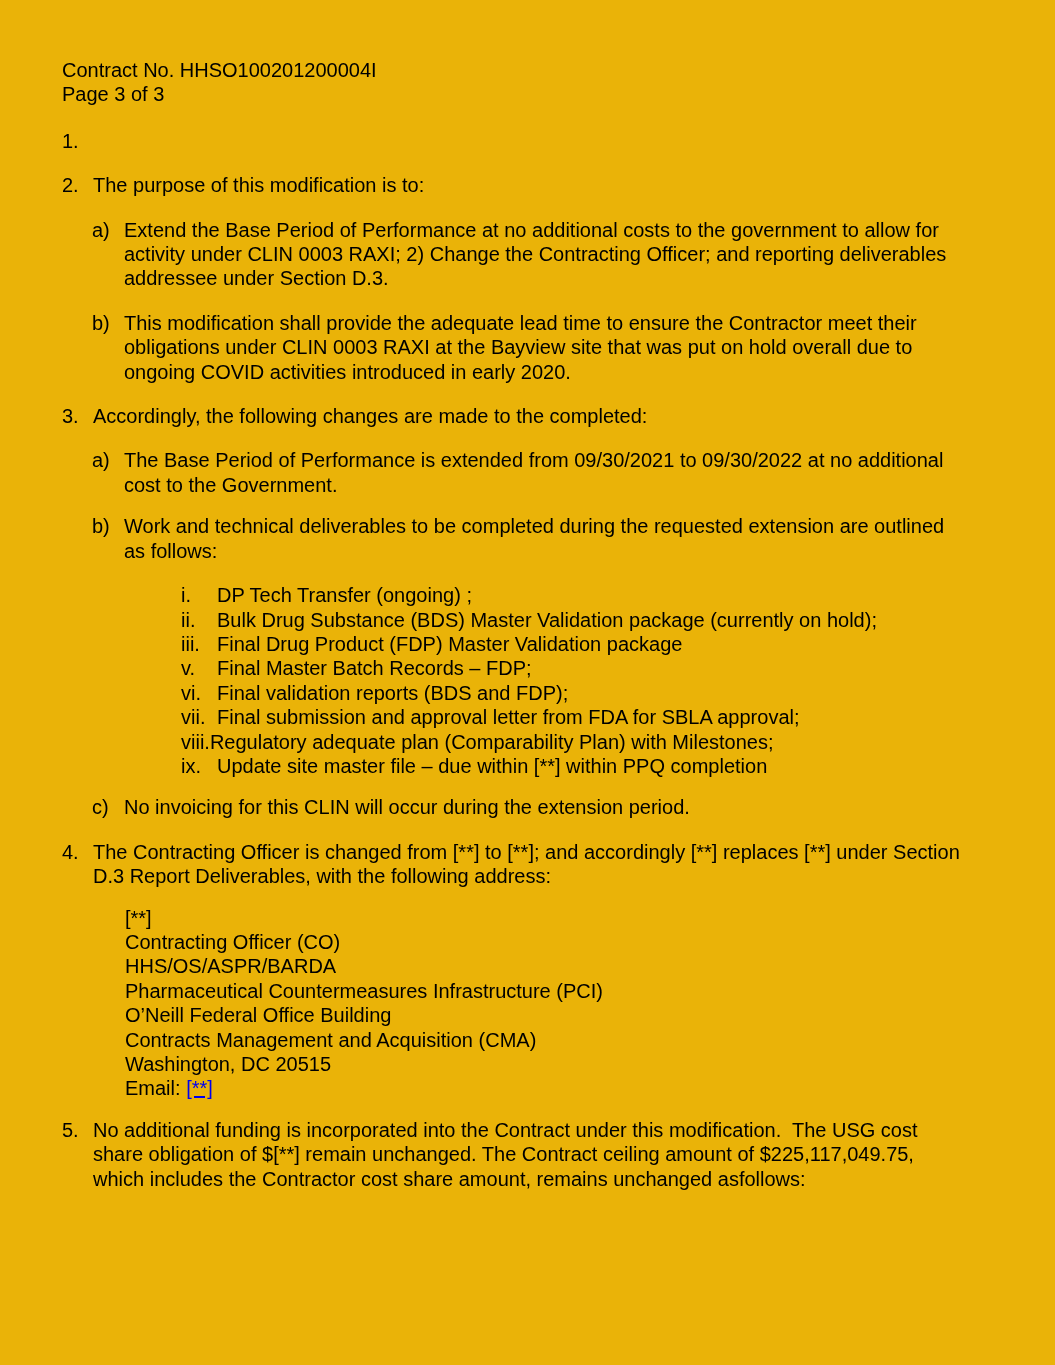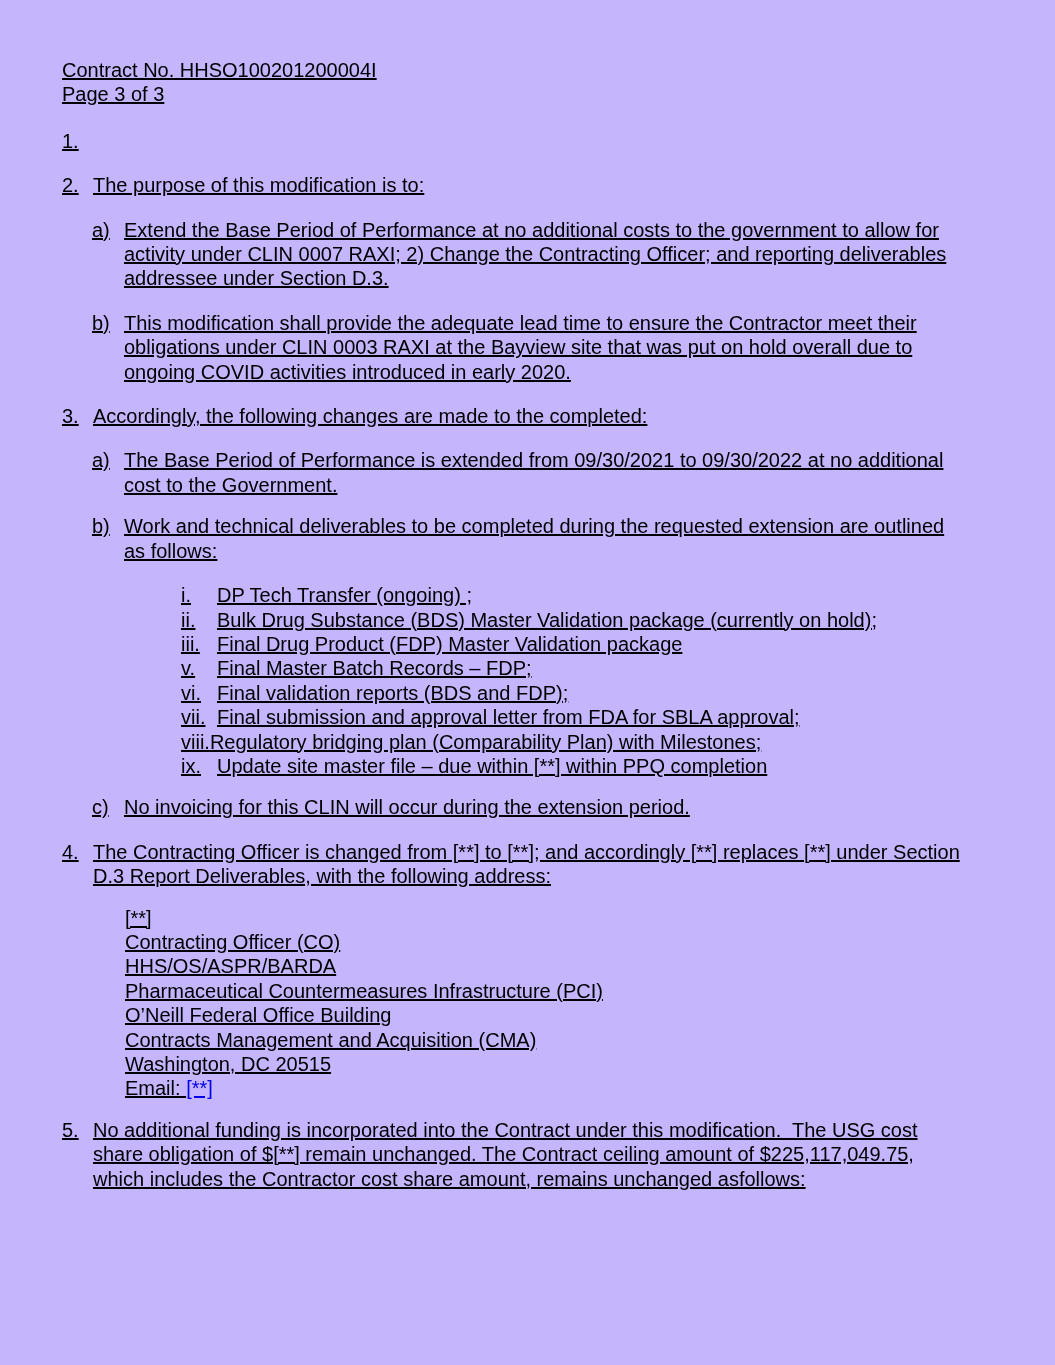--- a/index.html
+++ b/index.html
@@ -5,22 +5,21 @@
   html, body { margin: 0; padding: 0; background: #ffffff; }
   body {
     width: 1055px; height: 1365px;
     font-family: "Liberation Sans", sans-serif;
     font-size: 20px; line-height: 24.4px; color: #000000;
     overflow: hidden;
   }
   .page {
     position: relative; width: 1055px; height: 1365px;
     box-sizing: border-box; padding: 58px 60px 0 62px; overflow: hidden;
-    background: #c4b5fd;
-    text-decoration: underline;
+    background: #eab308;
   }
   .line, .text, .num { white-space: pre; }
   .row { display: flex; align-items: flex-start; }
   .gap   { margin-top: 20px; }
   .gap22 { margin-top: 22px; }
   .gap17 { margin-top: 17px; }
   .lvl1 > .num { flex: 0 0 auto; min-width: 31px; }
   .lvl2 { margin-left: 30px; }
   .lvl2 > .num { flex: 0 0 auto; min-width: 32px; }
   .lvl3 { margin-left: 119px; }
@@ -44,21 +43,21 @@
   </div>
 
   <div class="row lvl1 gap">
     <span class="num">2.</span>
     <span class="text">The purpose of this modification is to:</span>
   </div>
 
   <div class="row lvl2 gap">
     <span class="num">a)</span>
     <span class="text">Extend the Base Period of Performance at no additional costs to the government to allow for
-activity under CLIN 0007 RAXI; 2) Change the Contracting Officer; and reporting deliverables
+activity under CLIN 0003 RAXI; 2) Change the Contracting Officer; and reporting deliverables
 addressee under Section D.3.</span>
   </div>
 
   <div class="row lvl2 gap">
     <span class="num">b)</span>
     <span class="text">This modification shall provide the adequate lead time to ensure the Contractor meet their
 obligations under CLIN 0003 RAXI at the Bayview site that was put on hold overall due to
 ongoing COVID activities introduced in early 2020.</span>
   </div>
 
@@ -99,21 +98,21 @@
     <div class="row lvl3">
       <span class="num">vi.</span>
       <span class="text">Final validation reports (BDS and FDP);</span>
     </div>
     <div class="row lvl3">
       <span class="num">vii.</span>
       <span class="text">Final submission and approval letter from FDA for SBLA approval;</span>
     </div>
     <div class="row lvl3 tight">
       <span class="num">viii.</span>
-      <span class="text">Regulatory bridging plan (Comparability Plan) with Milestones;</span>
+      <span class="text">Regulatory adequate plan (Comparability Plan) with Milestones;</span>
     </div>
     <div class="row lvl3">
       <span class="num">ix.</span>
       <span class="text">Update site master file – due within [**] within PPQ completion</span>
     </div>
   </div>
 
   <div class="row lvl2 gap17">
     <span class="num">c)</span>
     <span class="text">No invoicing for this CLIN will occur during the extension period.</span>

